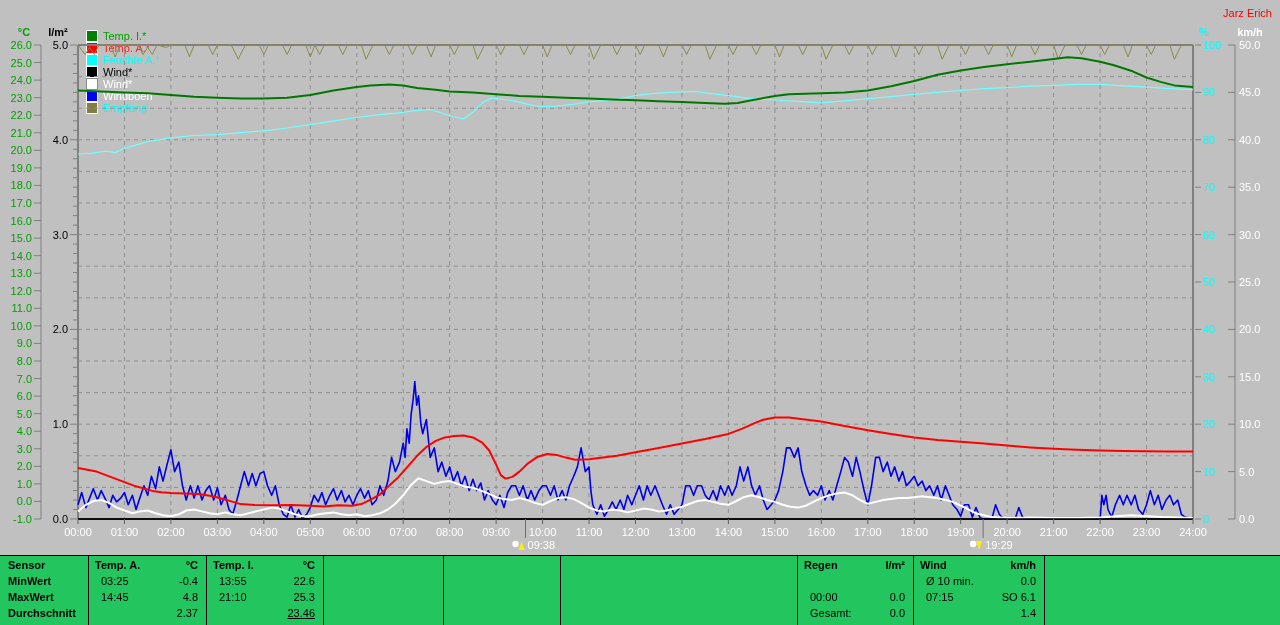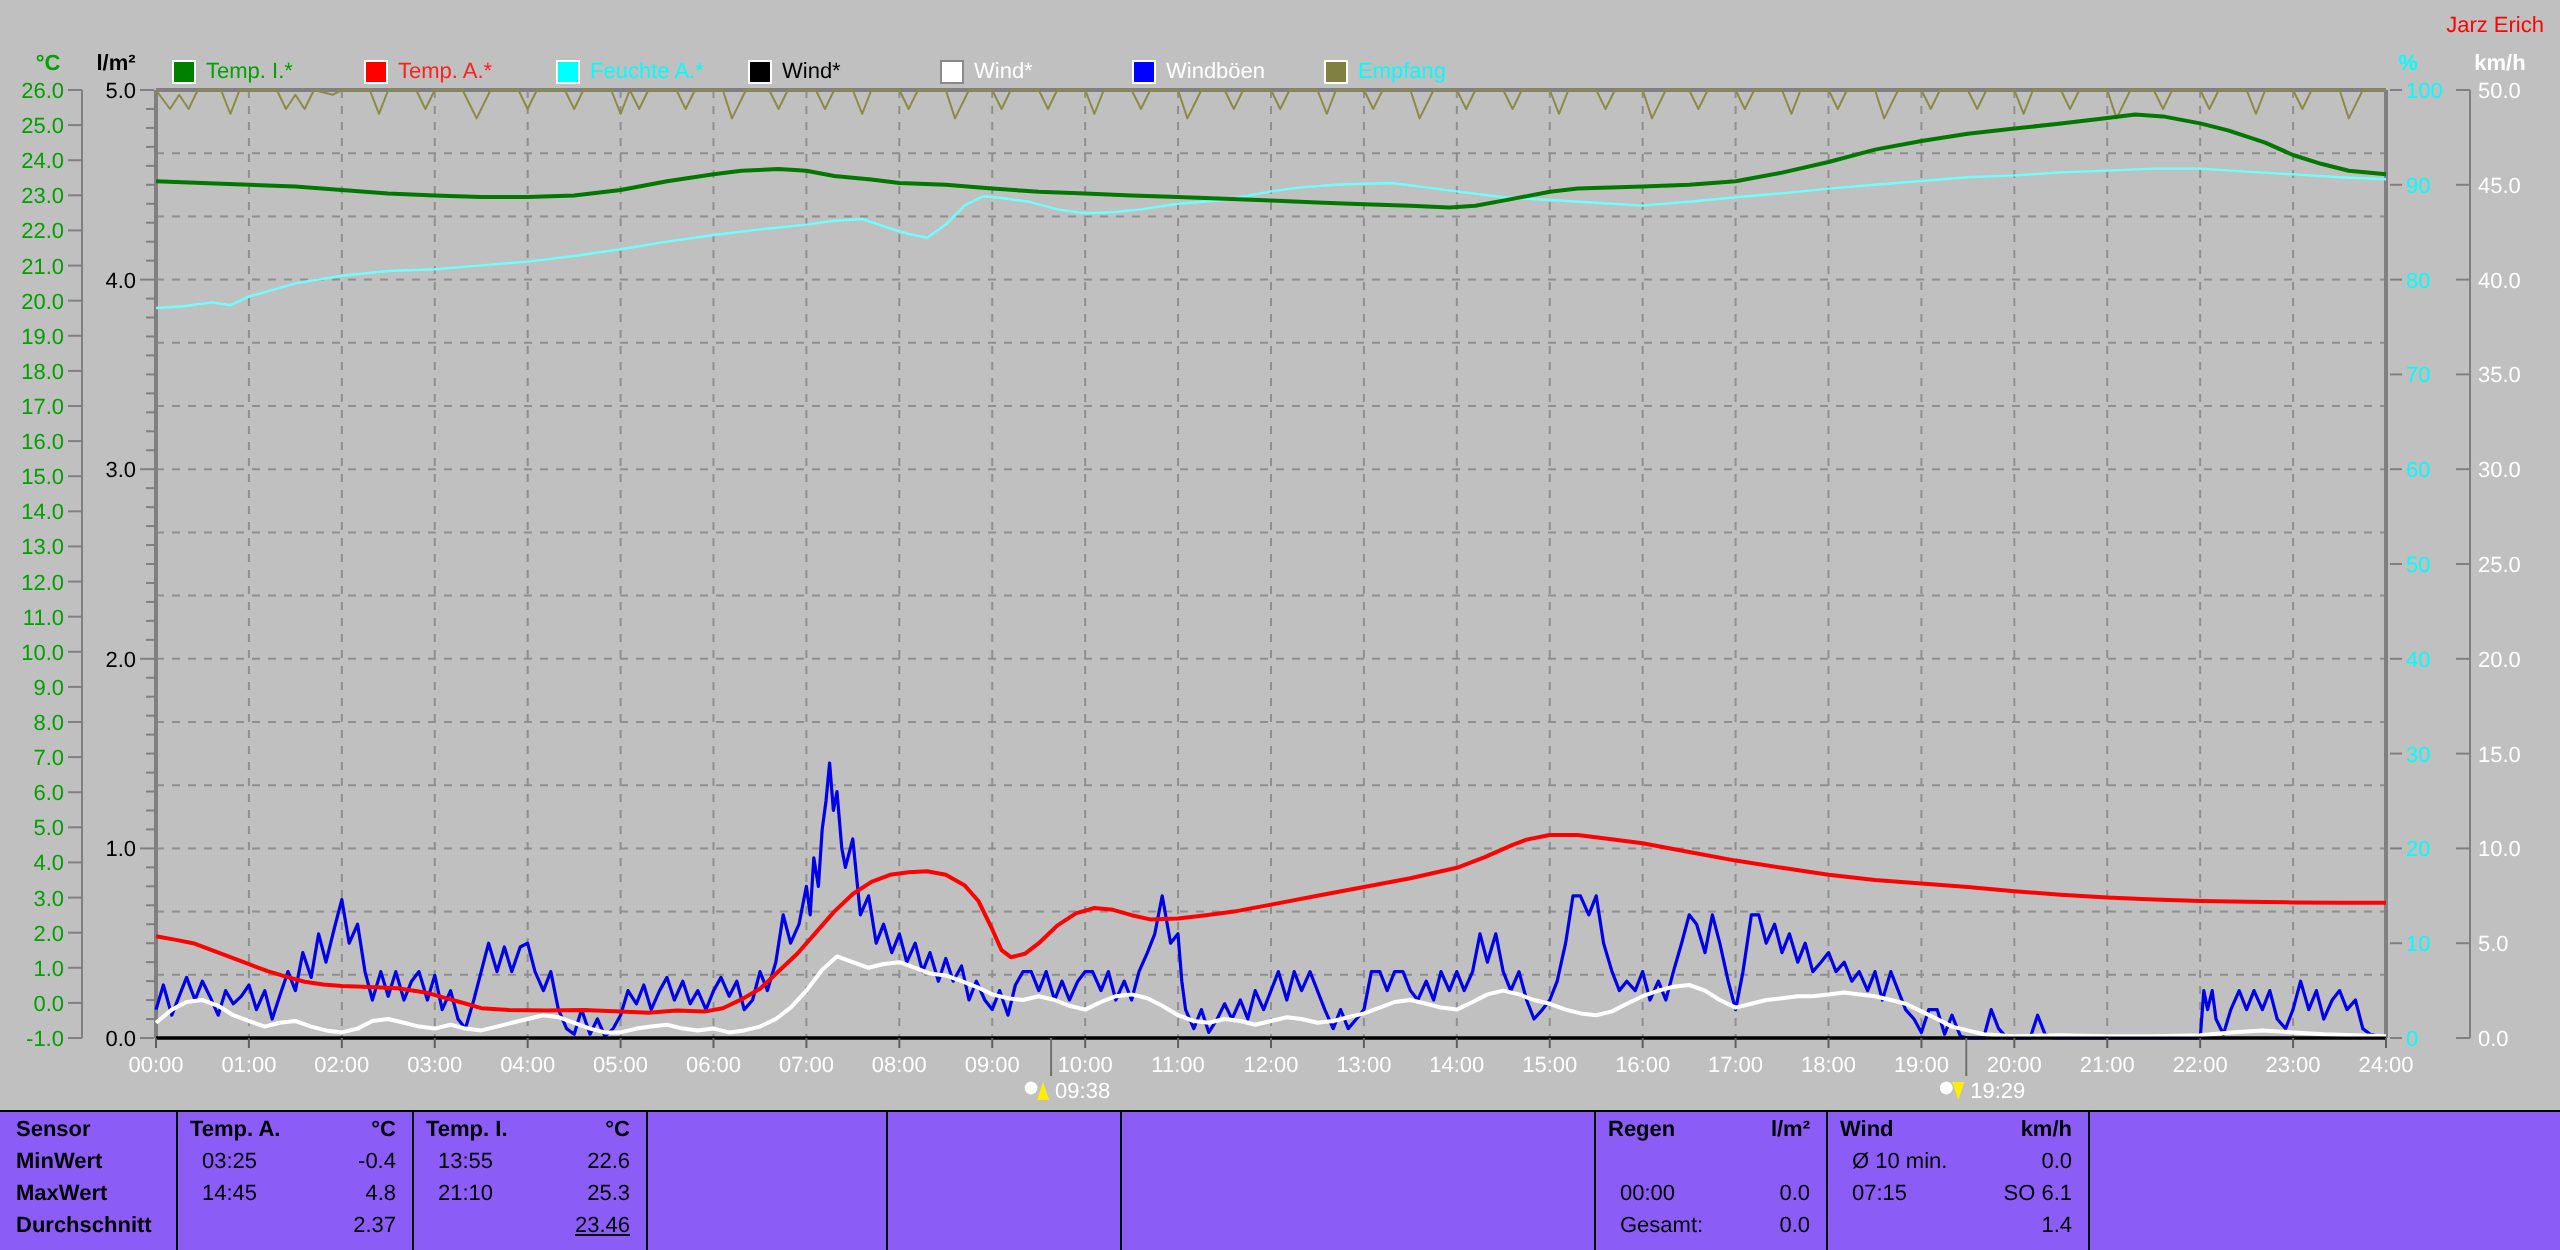--- a/index.html
+++ b/index.html
@@ -2,25 +2,25 @@
 <html><head>
 <meta charset="utf-8">
 <style>
   html,body{margin:0;padding:0;}
   body{width:1280px;height:625px;background:#c0c0c0;font-family:"Liberation Sans",sans-serif;overflow:hidden;}
   #app{position:relative;width:1280px;height:625px;background:#c0c0c0;}
   .abs{position:absolute;}
   #page-title{top:6px;left:0;width:1280px;text-align:center;color:#f2f2f2;font-size:15px;letter-spacing:.5px;}
   #watermark{top:7px;right:8px;color:#ff0000;font-size:11px;}
   .unit-label{top:26px;font-size:11px;font-weight:bold;text-align:center;}
-  #legend{top:30px;left:86px;display:flex;}
+  #legend{top:30px;left:86px;display:flex;flex-direction:column;}
   .legend-item{width:96px;display:flex;align-items:center;font-size:11px;}
   .legend-swatch{width:10px;height:10px;margin-right:5px;flex:0 0 auto;}
   #chart-svg{top:0;left:0;}
-  #stats-table{top:555px;left:0;width:1280px;height:69px;background:#8b5cf6;border-top:1px solid #000;border-bottom:1px solid #000;font-size:11px;color:#000;}
+  #stats-table{top:555px;left:0;width:1280px;height:69px;background:#22c55e;border-top:1px solid #000;border-bottom:1px solid #000;font-size:11px;color:#000;}
   .tcol{position:absolute;top:0;height:69px;border-left:1px solid #000;}
   .tcell{position:absolute;white-space:nowrap;}
   .bold{font-weight:bold;}
 </style>
 </head>
 <body>
 
 <div id="app">
   <div id="watermark" class="abs">Jarz Erich</div>
 

